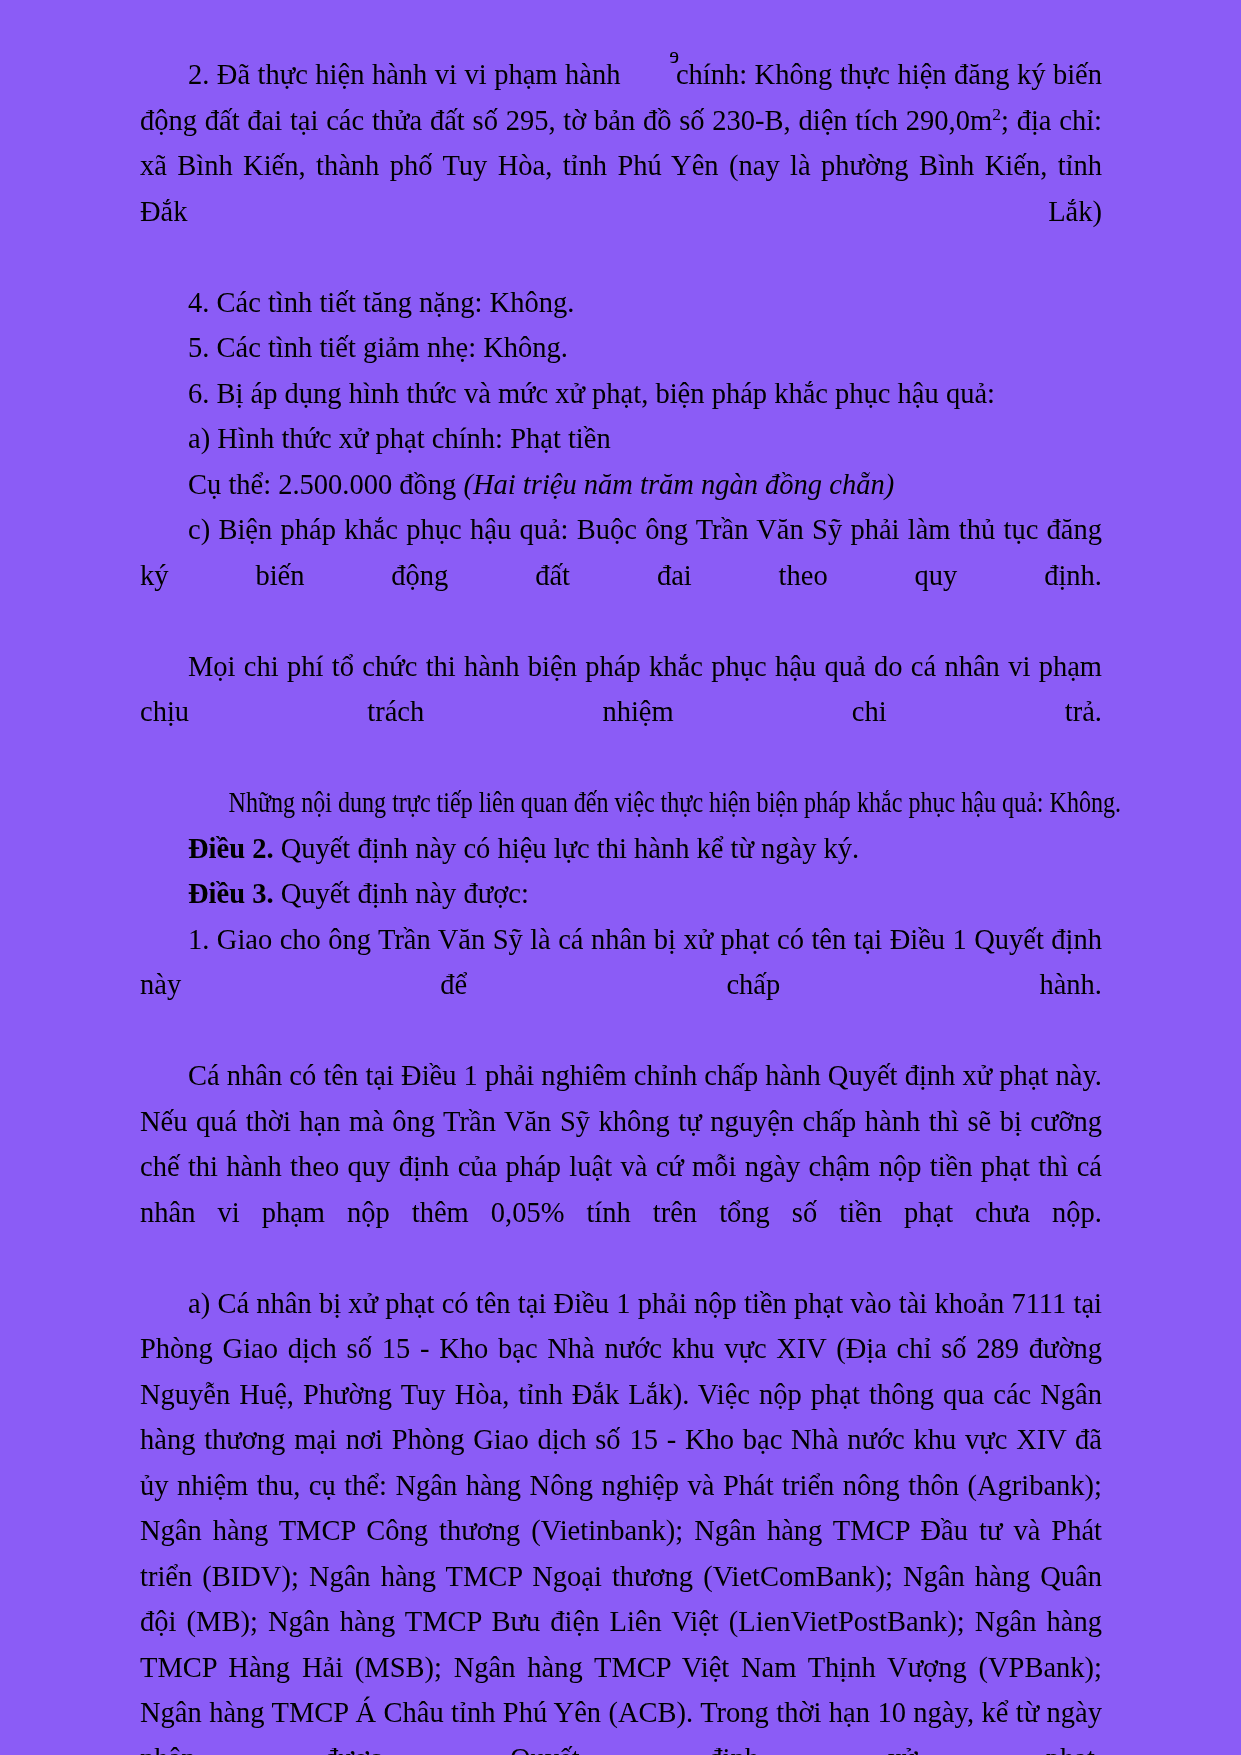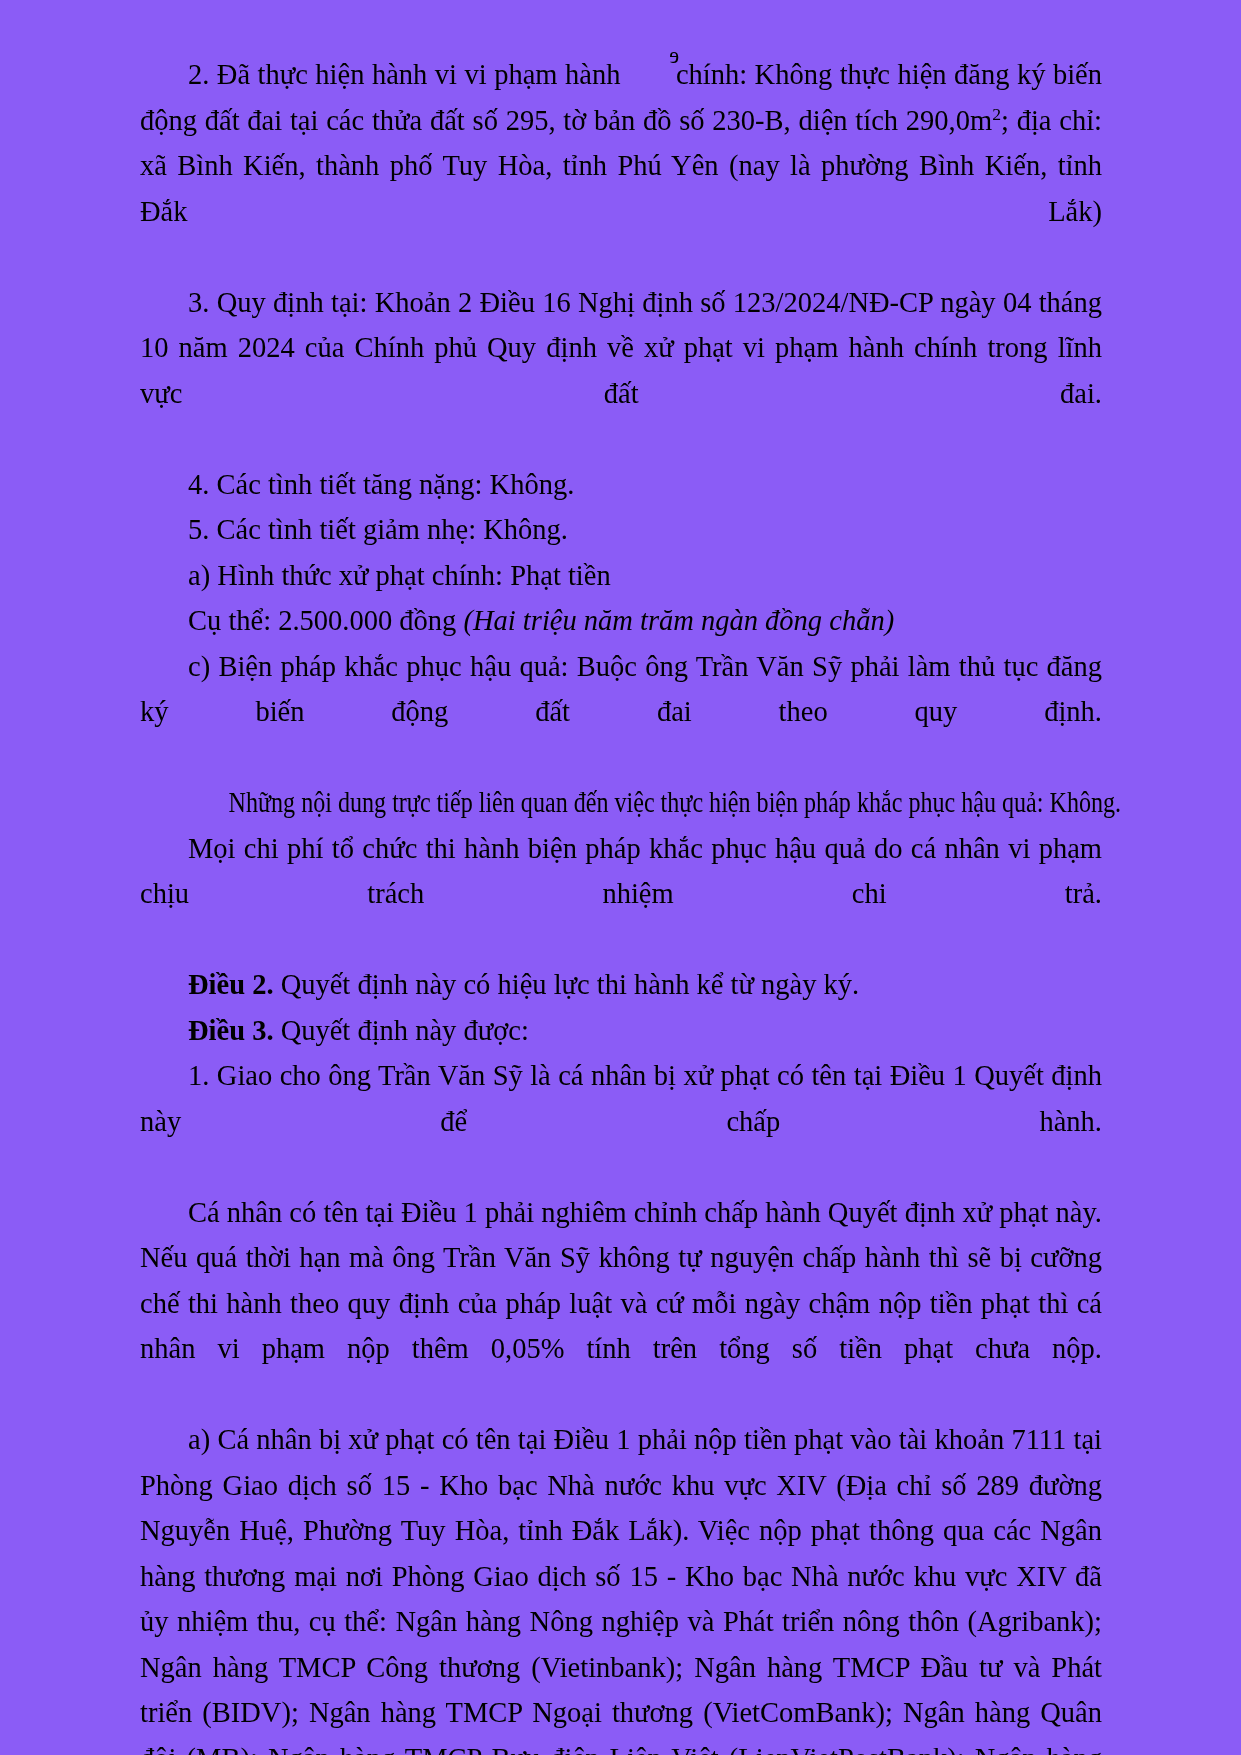--- a/index.html
+++ b/index.html
@@ -87,38 +87,38 @@
   }
 </style>
 </head>
 <body>
 
 <div id="page">
   <div id="content">
 
     <p class="para"><span>2. Đã thực hiện hành vi vi phạm hành </span><span class="glyph-overlap"><span class="ghost">ɘ</span><span>c</span></span><span>hính: Không thực hiện đăng ký biến động đất đai tại các thửa đất số 295, tờ bản đồ số 230-B, diện tích 290,0m</span><sup class="sq">2</sup><span>; địa chỉ: xã Bình Kiến, thành phố Tuy Hòa, tỉnh Phú Yên (nay là phường Bình Kiến, tỉnh Đắk Lắk)</span></p>
 
-    <p class="para">3. Quy định tại: Khoản 2 Điều 16 Nghị định số 123/2024/NĐ-CP ngày 04 tháng 10 năm 2024 của Chính phủ Quy định về xử phạt vi phạm hành chính trong lĩnh vực đất đai.</p>
 
     <p class="para single">4. Các tình tiết tăng nặng: Không.</p>
 
     <p class="para single">5. Các tình tiết giảm nhẹ: Không.</p>
 
+    <p class="para single">6. Bị áp dụng hình thức và mức xử phạt, biện pháp khắc phục hậu quả:</p>
 
     <p class="para single">a) Hình thức xử phạt chính: Phạt tiền</p>
 
     <p class="para single"><span>Cụ thể: 2.500.000 đồng </span><span class="ital">(Hai triệu năm trăm ngàn đồng chẵn)</span></p>
 
 
     <p class="para">c) Biện pháp khắc phục hậu quả: Buộc ông Trần Văn Sỹ phải làm thủ tục đăng ký biến động đất đai theo quy định.</p>
 
 
+    <p class="para">Mọi chi phí tổ chức thi hành biện pháp khắc phục hậu quả do cá nhân vi phạm chịu trách nhiệm chi trả.</p>
+
     <p class="para single"><span class="condensed">Những nội dung trực tiếp liên quan đến việc thực hiện biện pháp khắc phục hậu quả: Không.</span></p>
-
-    <p class="para">Mọi chi phí tổ chức thi hành biện pháp khắc phục hậu quả do cá nhân vi phạm chịu trách nhiệm chi trả.</p>
 
     <p class="para single"><span class="bold">Điều 2.</span><span> Quyết định này có hiệu lực thi hành kể từ ngày ký.</span></p>
 
     <p class="para single"><span class="bold">Điều 3.</span><span> Quyết định này được:</span></p>
 
     <p class="para">1. Giao cho ông Trần Văn Sỹ là cá nhân bị xử phạt có tên tại Điều 1 Quyết định này để chấp hành.</p>
 
     <p class="para">Cá nhân có tên tại Điều 1 phải nghiêm chỉnh chấp hành Quyết định xử phạt này. Nếu quá thời hạn mà ông Trần Văn Sỹ không tự nguyện chấp hành thì sẽ bị cưỡng chế thi hành theo quy định của pháp luật và cứ mỗi ngày chậm nộp tiền phạt thì cá nhân vi phạm nộp thêm 0,05% tính trên tổng số tiền phạt chưa nộp.</p>
 
     <p class="para">a) Cá nhân bị xử phạt có tên tại Điều 1 phải nộp tiền phạt vào tài khoản 7111 tại Phòng Giao dịch số 15 - Kho bạc Nhà nước khu vực XIV (Địa chỉ số 289 đường Nguyễn Huệ, Phường Tuy Hòa, tỉnh Đắk Lắk). Việc nộp phạt thông qua các Ngân hàng thương mại nơi Phòng Giao dịch số 15 - Kho bạc Nhà nước khu vực XIV đã ủy nhiệm thu, cụ thể: Ngân hàng Nông nghiệp và Phát triển nông thôn (Agribank); Ngân hàng TMCP Công thương (Vietinbank); Ngân hàng TMCP Đầu tư và Phát triển (BIDV); Ngân hàng TMCP Ngoại thương (VietComBank); Ngân hàng Quân đội (MB); Ngân hàng TMCP Bưu điện Liên Việt (LienVietPostBank); Ngân hàng TMCP Hàng Hải (MSB); Ngân hàng TMCP Việt Nam Thịnh Vượng (VPBank); Ngân hàng TMCP Á Châu tỉnh Phú Yên (ACB). Trong thời hạn 10 ngày, kể từ ngày nhận được Quyết định xử phạt.</p>

